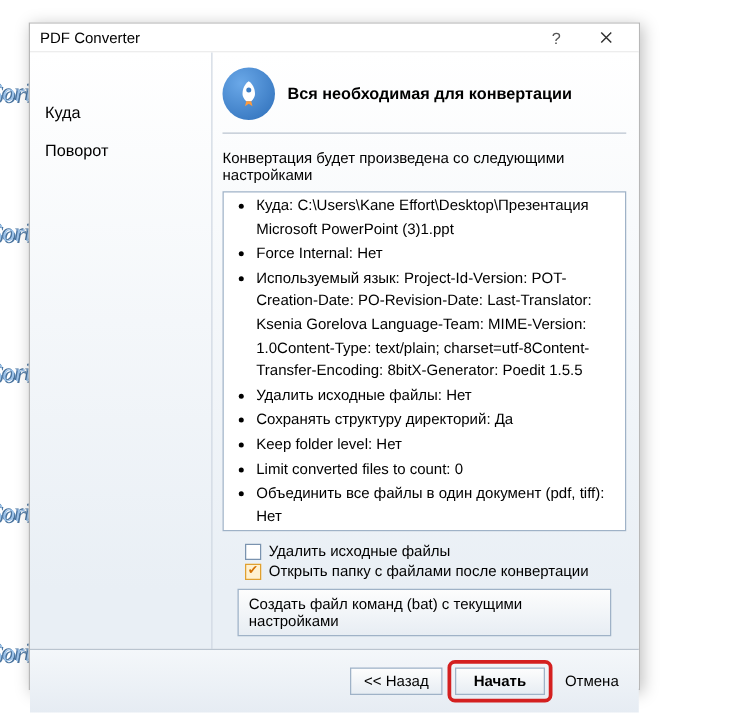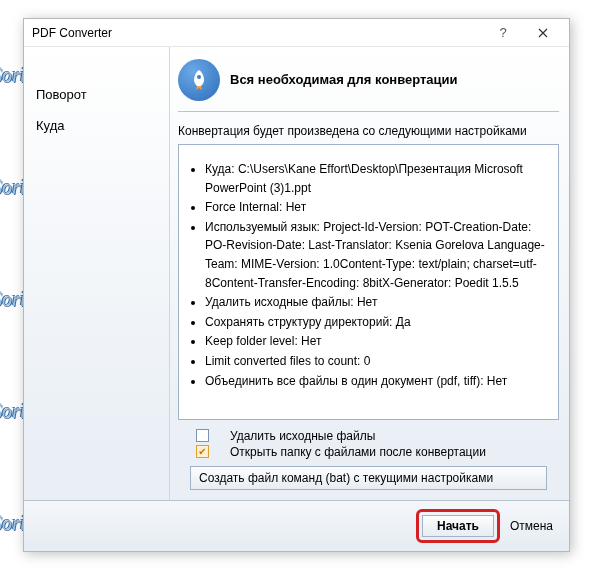--- a/index.html
+++ b/index.html
@@ -27,21 +27,21 @@
   .wm1 { top: 64px; left: -8px; }
   .wm2 { top: 176px; left: -8px; }
   .wm3 { top: 288px; left: -8px; }
   .wm4 { top: 400px; left: -8px; }
   .wm5 { top: 512px; left: -8px; }
 
   .window {
     position: absolute;
     top: 18px;
     left: 23px;
-    width: 547px;
+    width: 489px;
     height: 534px;
     background: #fff;
     border: 1px solid #b8b8b8;
     box-shadow: 2px 2px 12px rgba(0,0,0,0.25);
     display: flex;
     flex-direction: column;
     z-index: 2;
   }
   .titlebar {
     height: 28px;
@@ -110,31 +110,31 @@
   }
   .rocket svg { width: 24px; height: 24px; }
   .header-text { font-size: 13px; font-weight: bold; color: #000; line-height: 1.35; }
 
   .summary-label { font-size: 12px; margin: 4px 0 6px; }
   .listbox {
     flex: 1;
     border: 1px solid #9fb2c7;
     background: #fff;
     overflow: auto;
-    padding: 15px 4px;
+    padding: 1px 4px;
     font-size: 12px;
     line-height: 1.55;
     min-height: 210px;
   }
   .listbox ul { margin: 0; padding-left: 22px; }
   .listbox li { margin-bottom: 1px; }
 
   .opts { margin-top: 8px; padding-left: 18px; }
   .opt-row {
-    display: flex; gap: 21px; font-size: 12px; padding: 1px 0;
+    display: flex; align-items: center; gap: 6px; font-size: 12px; padding: 1px 0;
   }
   .chk {
     width: 13px; height: 13px; border: 1px solid #7a93af; background: #fff;
     display: inline-flex; align-items: center; justify-content: center;
     font-size: 10px; line-height: 1;
   }
   .chk.on { background: #fff1d0; border-color: #e0a030; color: #d47000; }
 
   .batbtn {
     margin: 6px 12px 2px;
@@ -186,22 +186,22 @@
     <div class="titlebar-btn">?</div>
     <div class="titlebar-btn">
       <svg viewBox="0 0 10 10">
           <path d="M1 1 L9 9 M9 1 L1 9" stroke="#333" stroke-width="1.2"></path>
         </svg>
     </div>
   </div>
 
   <div class="body">
     <div class="sidebar">
+      <div class="side-item">Куда</div>
       <div class="side-item">Поворот</div>
-      <div class="side-item">Куда</div>
     </div>
 
     <div class="main">
       <div class="header-row">
         <div class="rocket">
           <svg viewBox="0 0 24 24">
               <path d="M12 2 C15 4 17 8 17 12 C17 14 16 16 14 18 L10 18 C8 16 7 14 7 12 C7 8 9 4 12 2 Z" fill="#fff"></path>
               <circle cx="12" cy="9" r="2" fill="#3a7cc4"></circle>
               <path d="M10 18 L9 22 L12 20 L15 22 L14 18 Z" fill="#ff9b3c"></path>
             </svg>
@@ -235,18 +235,19 @@
           <span class="chk on">✔</span>
           <span>Открыть папку с файлами после конвертации</span>
         </div>
       </div>
 
       <div class="batbtn">Создать файл команд (bat) с текущими настройками</div>
     </div>
   </div>
 
   <div class="footer">
+    <div class="btn">&lt;&lt; Назад</div>
     <div class="start-wrap">
       <div class="btn primary">Начать</div>
     </div>
     <div class="btn cancel">Отмена</div>
   </div>
 </div>
 
 </body></html>

